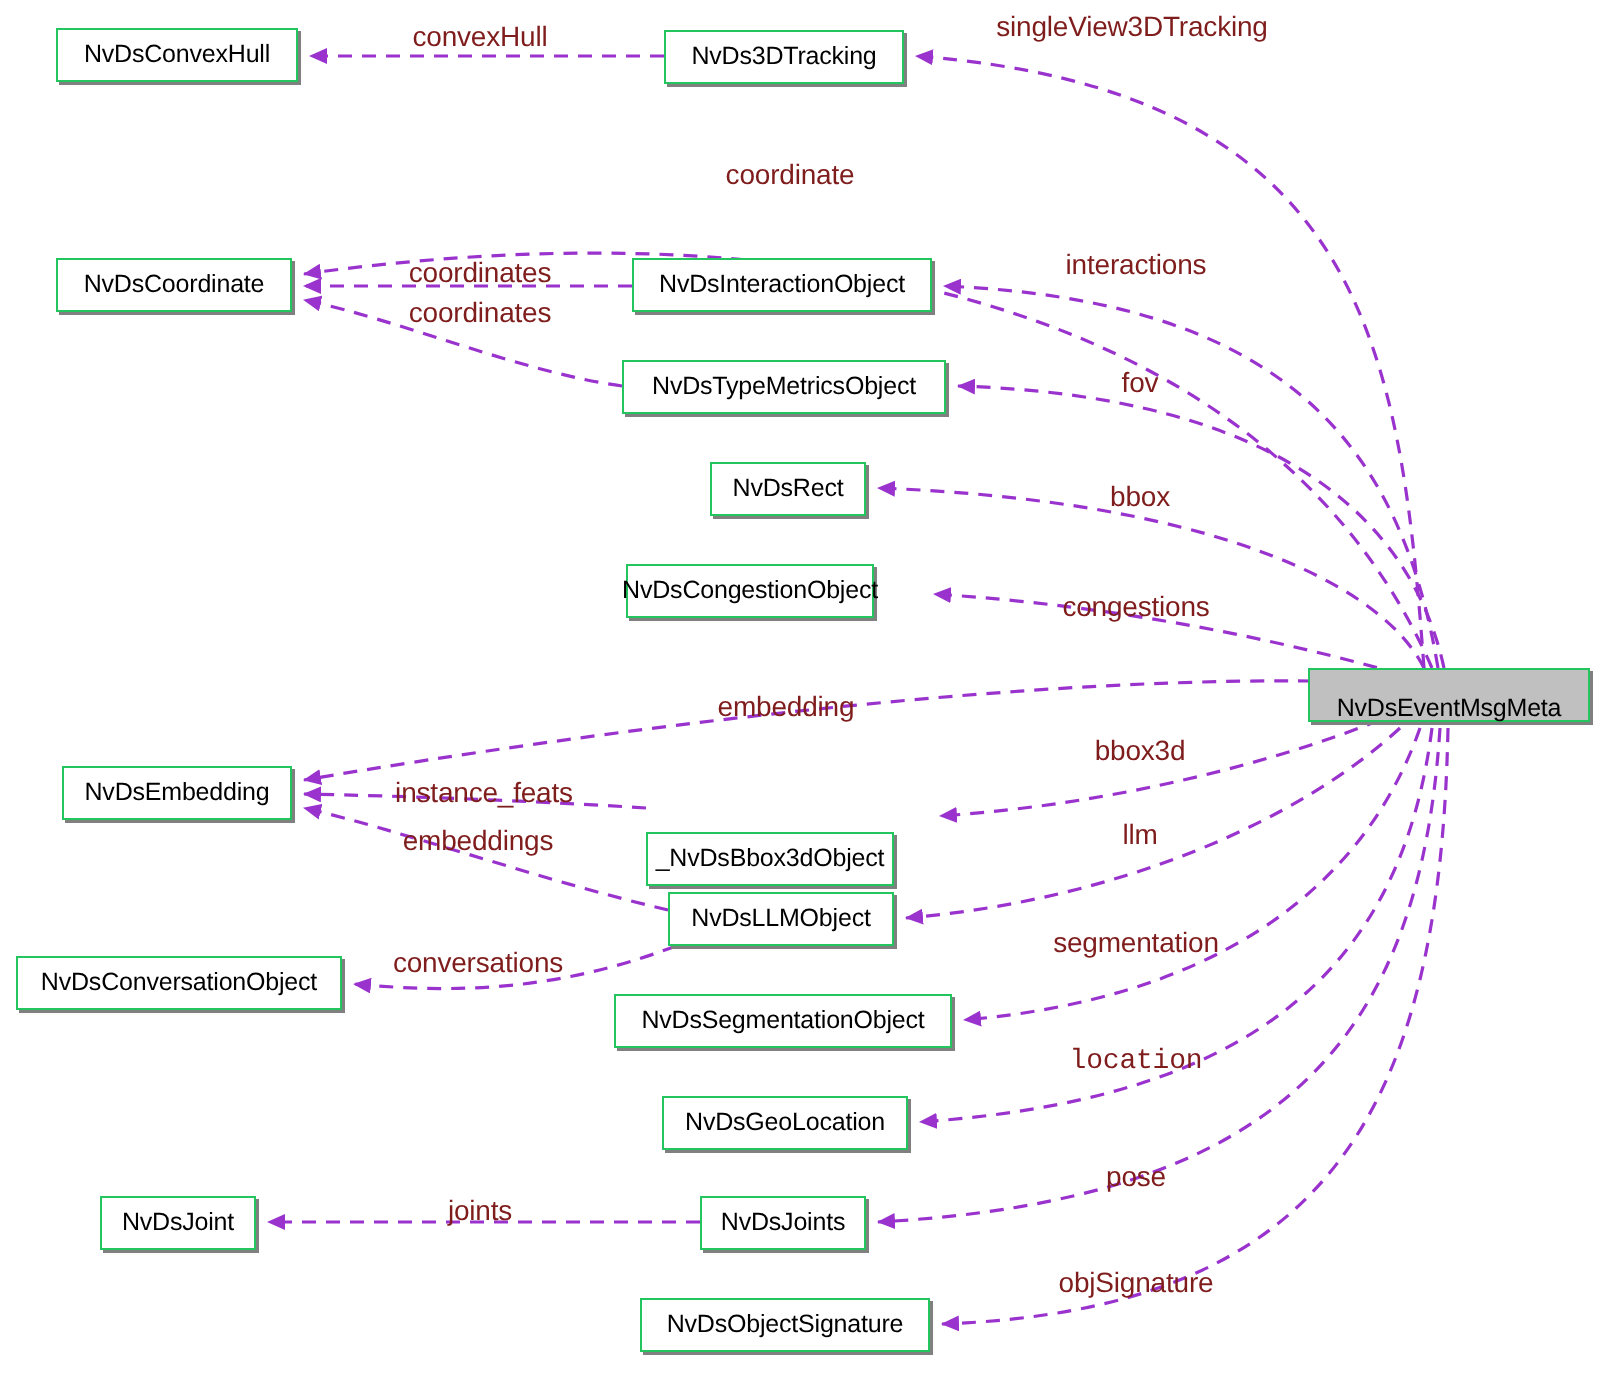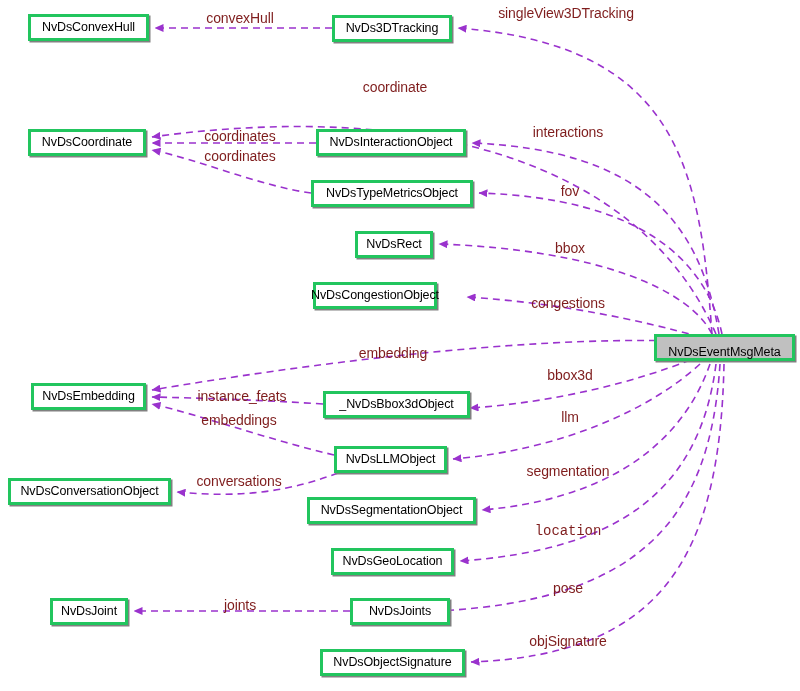--- a/index.html
+++ b/index.html
@@ -22,21 +22,21 @@
     position: absolute;
     left: 0;
     top: 0;
     width: 800px;
     height: 691px;
   }
   .node {
     position: absolute;
     box-sizing: border-box;
     background: #ffffff;
-    border: 3px solid #22c55e;
+    border: 1px solid #22c55e;
     box-shadow: 1.5px 1.5px 0 0 #808080;
     display: flex;
     align-items: center;
     justify-content: center;
     font-size: 12.5px;
     color: #000000;
     line-height: 1;
     white-space: nowrap;
     letter-spacing: -0.1px;
   }
@@ -107,39 +107,39 @@
       </div>
       <div class="node" style="left: 313px; top: 282px; width: 124px; height: 27px;">
         <span>NvDsCongestionObject</span>
       </div>
       <div class="node focus" style="left: 654px; top: 334px; width: 141px; height: 27px; align-items: flex-end;">
         <span>NvDsEventMsgMeta</span>
       </div>
       <div class="node" style="left: 31px; top: 383px; width: 115px; height: 27px;">
         <span>NvDsEmbedding</span>
       </div>
-      <div class="node" style="left: 323px; top: 391px; width: 147px; height: 27px;">
+      <div class="node" style="left: 323px; top: 416px; width: 124px; height: 27px;">
         <span>_NvDsBbox3dObject</span>
       </div>
       <div class="node" style="left: 334px; top: 446px; width: 113px; height: 27px;">
         <span>NvDsLLMObject</span>
       </div>
       <div class="node" style="left: 8px; top: 478px; width: 163px; height: 27px;">
         <span>NvDsConversationObject</span>
       </div>
       <div class="node" style="left: 307px; top: 497px; width: 169px; height: 27px;">
         <span>NvDsSegmentationObject</span>
       </div>
       <div class="node" style="left: 331px; top: 548px; width: 123px; height: 27px;">
         <span>NvDsGeoLocation</span>
       </div>
       <div class="node" style="left: 50px; top: 598px; width: 78px; height: 27px;">
         <span>NvDsJoint</span>
       </div>
-      <div class="node" style="left: 350px; top: 598px; width: 100px; height: 27px;">
+      <div class="node" style="left: 350px; top: 598px; width: 83px; height: 27px;">
         <span>NvDsJoints</span>
       </div>
       <div class="node" style="left: 320px; top: 649px; width: 145px; height: 27px;">
         <span>NvDsObjectSignature</span>
       </div>
     </div>
   <div id="label-layer">
       <div class="edge-label" style="left: 240px; top: 18px;">convexHull</div>
       <div class="edge-label" style="left: 566px; top: 13px;">singleView3DTracking</div>
       <div class="edge-label" style="left: 395px; top: 87px;">coordinate</div>

